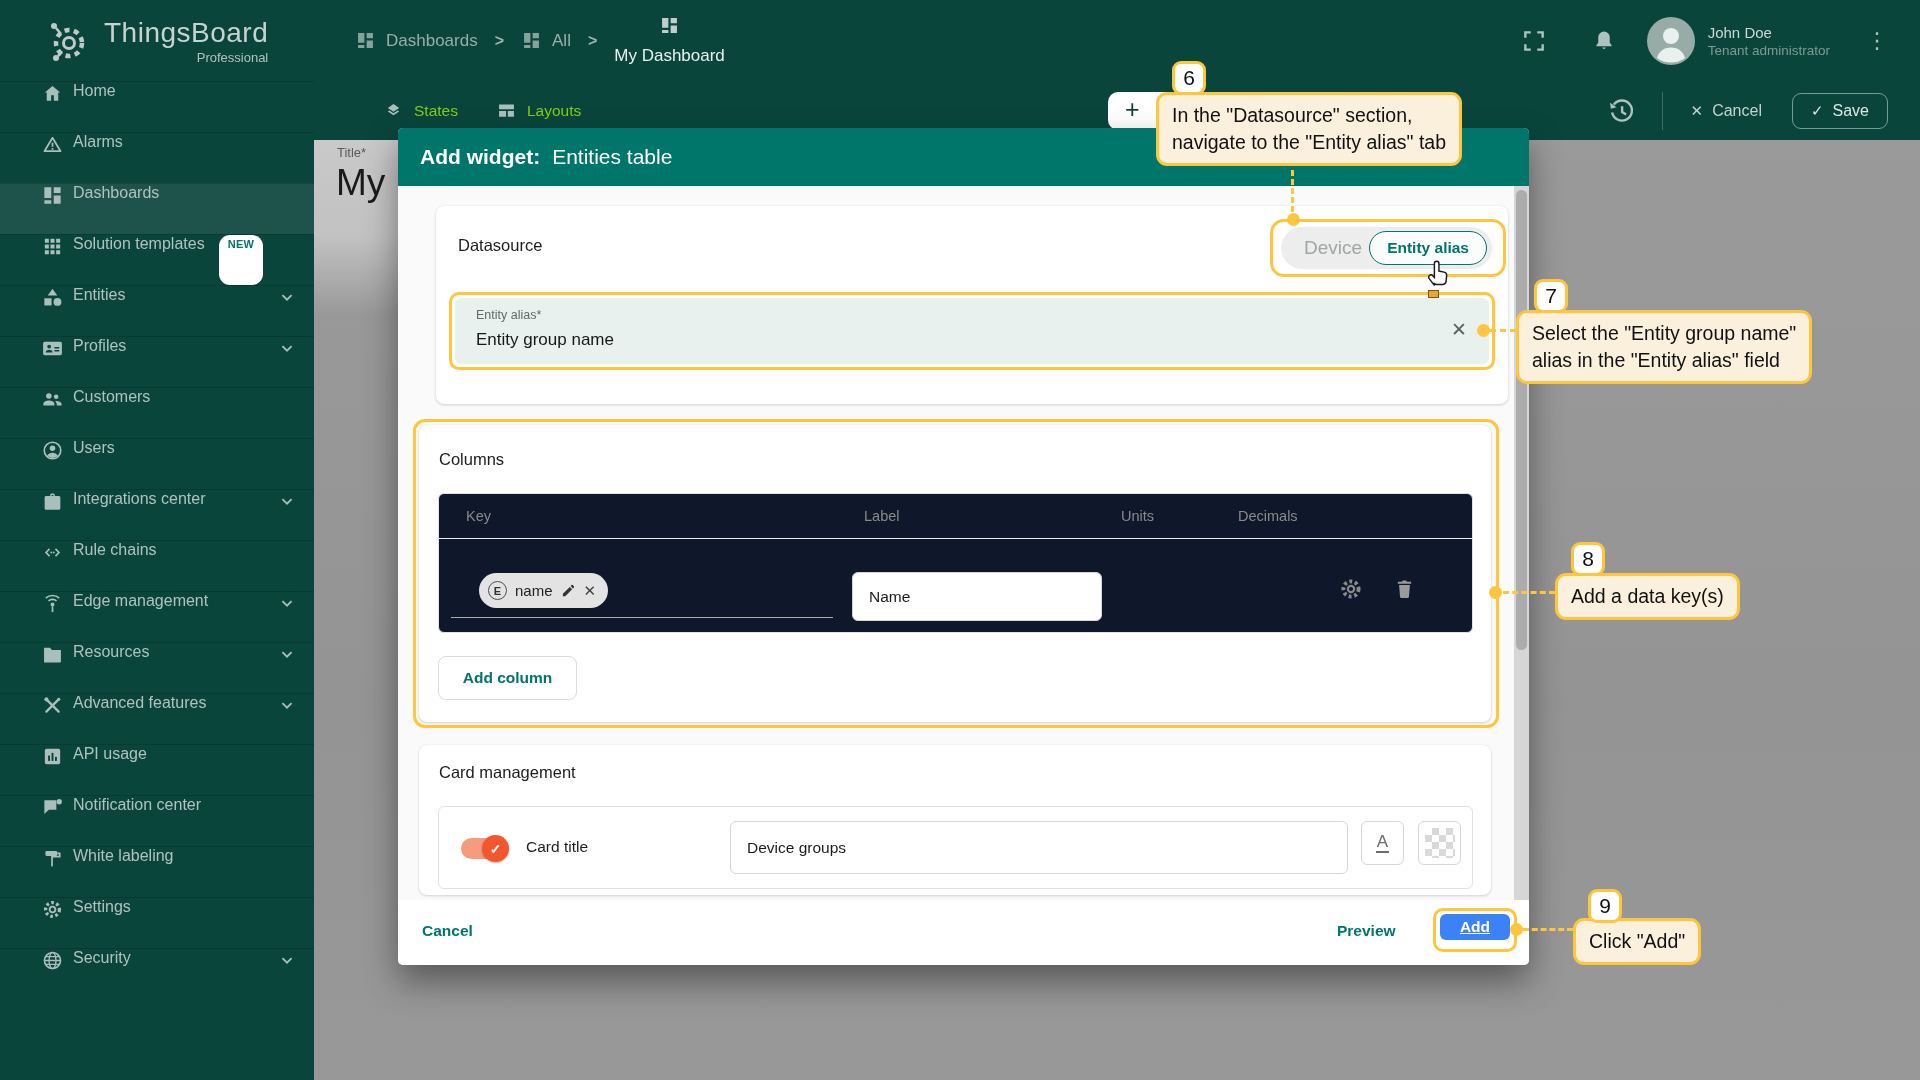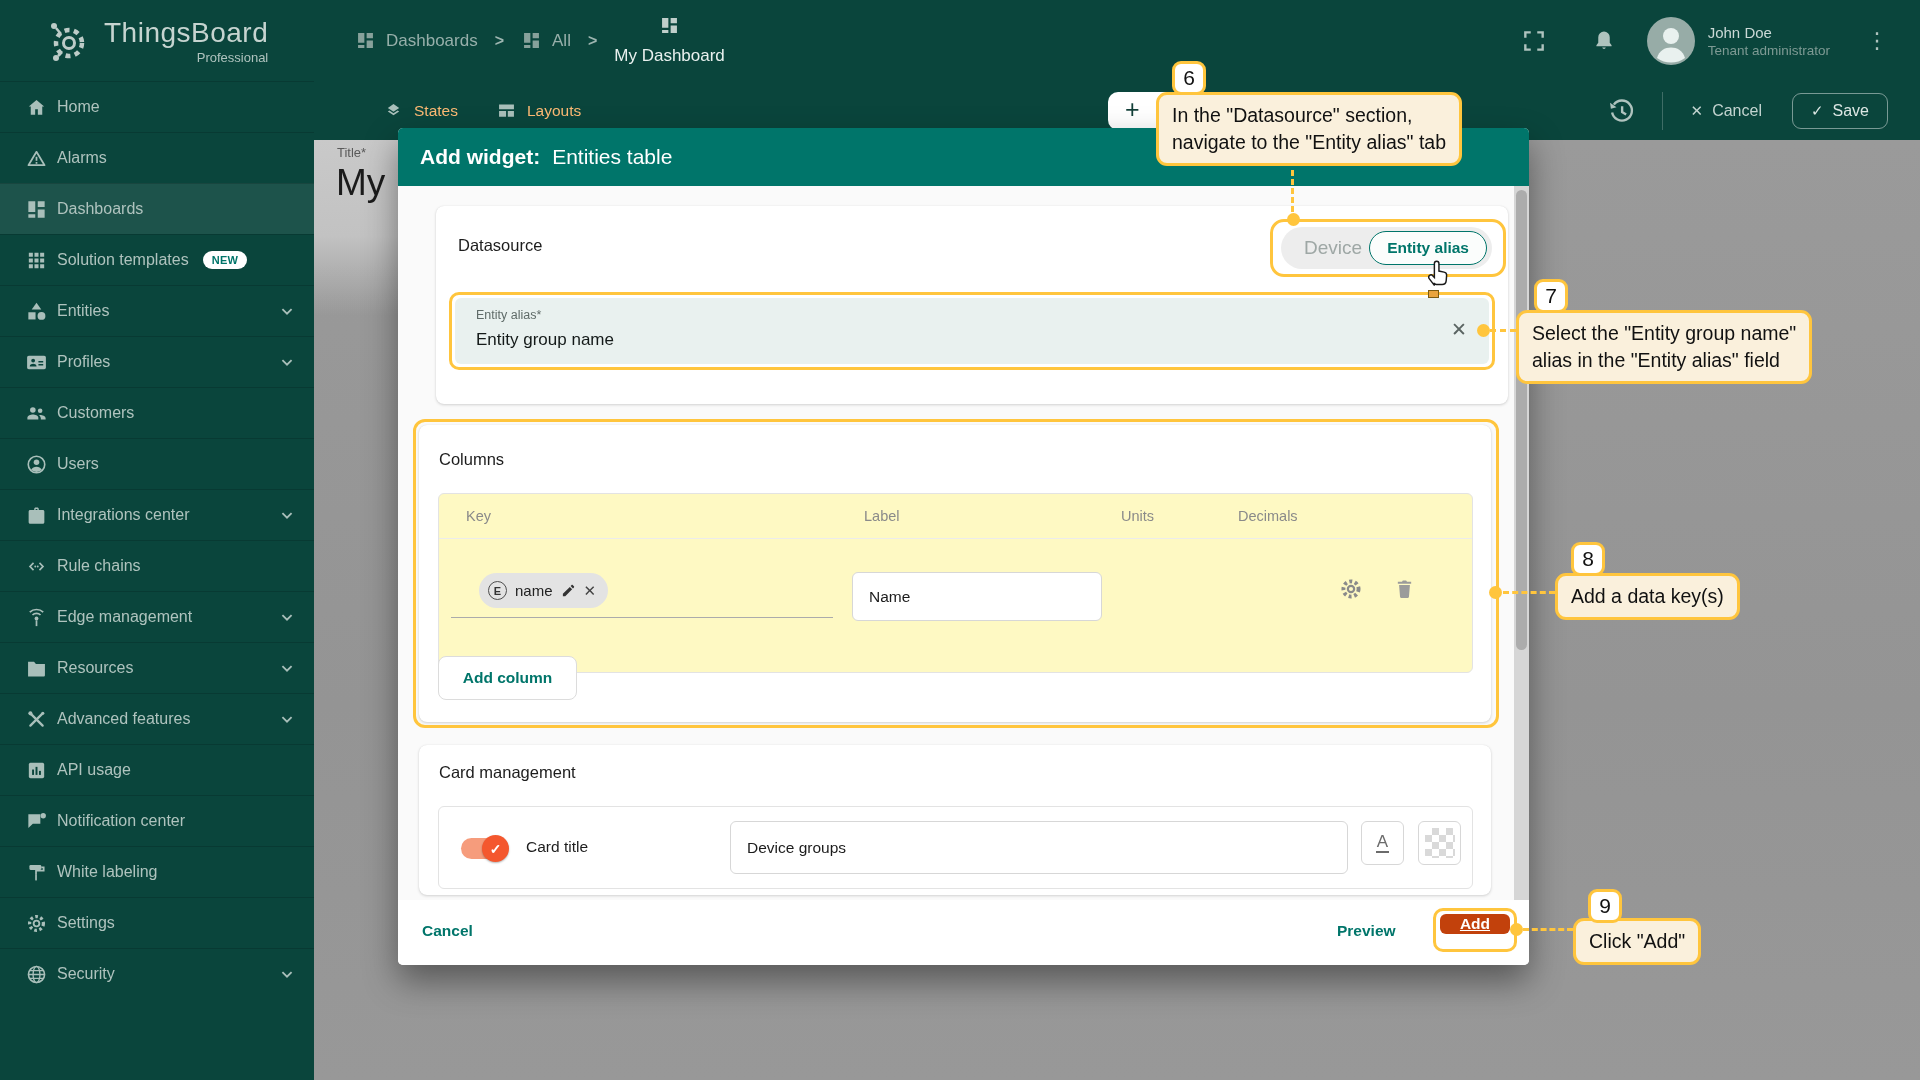--- a/index.html
+++ b/index.html
@@ -8,21 +8,21 @@
 svg { display:block; }
 
 
 .sidebar { position:absolute; left:0; top:0; width:314px; height:1080px; background:#0A453C; z-index:3; }
 .logo-row { height:81px; display:flex; align-items:center; padding-left:42px; }
 .logo-mark { width:52px; height:52px; color:#BCCBC7; margin-right:10px; }
 .logo-text-wrap { display:flex; flex-direction:column; }
 .logo-name { color:#C6D4D0; font-size:28px; letter-spacing:.5px; }
 .logo-edition { color:#AFC3BE; font-size:13px; text-align:right; margin-top:1px; }
 .nav { position:absolute; top:81px; left:0; right:0; }
-.ni { height:51px; display:flex; align-items:center; padding:0 16px 0 25px; border-top:1px solid rgba(0,0,0,0.15); color:#AFC3BE; font-size:16px; cursor:pointer; }
+.ni { height:51px; display:flex; padding:0 16px 0 41px; border-top:1px solid rgba(0,0,0,0.15); color:#AFC3BE; font-size:16px; cursor:pointer; }
 .ni.sel { background:rgba(255,255,255,0.08); }
 .nicon { width:23px; height:23px; margin-right:9px; flex:none; color:#A9BFBA; }
 .nlabel { white-space:nowrap; }
 .badge-new { background:#FFFFFF; color:#00756A; font-size:11px; font-weight:bold; padding:3px 9px; border-radius:11px; margin-left:14px; letter-spacing:.3px; }
 .chev { margin-left:auto; width:22px; height:22px; color:#A9BFBA; }
 
 
 .topbar { position:absolute; left:314px; top:0; width:1606px; height:81px; background:#0A453C; display:flex; align-items:center; z-index:2; }
 .crumbs { display:flex; align-items:center; padding-left:41px; }
 .crumb { display:flex; align-items:center; gap:10px; font-size:17px; color:#97AFAA; cursor:pointer; }
@@ -35,21 +35,21 @@
 .fullscreen-i { margin-right:44px; }
 .bell-i { margin-right:30px; }
 .avatar { width:48px; height:48px; margin-right:13px; cursor:pointer; }
 .userblock { margin-right:36px; cursor:pointer; }
 .uname { color:#CBD9D6; font-size:15px; }
 .urole { color:#7E9A94; font-size:13.5px; margin-top:2px; }
 .kebab { color:#AFC3BE; font-size:22px; letter-spacing:0; line-height:8px; cursor:pointer; width:14px; text-align:center; }
 
 
 .toolbar { position:absolute; left:314px; top:81px; width:1606px; height:59px; background:#0A453C; display:flex; align-items:center; z-index:2; }
-.tab { display:flex; align-items:center; gap:10px; color:#fdba74; font-size:15.5px; font-weight:500; cursor:pointer; }
+.tab { display:flex; align-items:center; gap:10px; color:#84cc16; font-size:15.5px; font-weight:500; cursor:pointer; }
 .tab-states { margin-left:69px; }
 .tab-layouts { margin-left:38px; }
 .tabicon { width:21px; height:21px; color:#A9BFBA; }
 .add-widget-btn { position:absolute; left:794px; top:11px; width:150px; height:38px; background:#FFFFFF; border-radius:10px; color:#123F38; font-size:25px; line-height:34px; padding-left:17px; cursor:pointer; z-index:1; }
 .toolbar-right { margin-left:auto; display:flex; align-items:center; padding-right:32px; }
 .hist-i { width:30px; height:30px; color:#AFC3BE; cursor:pointer; }
 .tdiv { width:1px; height:38px; background:rgba(255,255,255,0.22); margin:0 28px 0 26px; }
 .cancel-top { display:flex; align-items:center; gap:9px; color:#C3D4D0; font-size:16px; cursor:pointer; margin-right:30px; }
 .save-top { display:flex; align-items:center; gap:9px; color:#DCE7E4; font-size:16px; border:1px solid rgba(255,255,255,0.45); border-radius:9px; padding:8px 18px; cursor:pointer; }
 .xglyph,.ckglyph { font-size:15px; }
@@ -81,21 +81,21 @@
 .alias-ring { position:absolute; left:13px; top:86px; width:1046px; height:78px; border:3px solid #FFC53D; border-radius:10px; pointer-events:none; }
 .alias-field { position:absolute; left:19px; top:92px; width:1034px; height:66px; background:#E9F1EF; border-radius:6px; cursor:pointer; }
 .alias-label { position:absolute; left:21px; top:10px; font-size:12.5px; color:#5F6B68; }
 .alias-value { position:absolute; left:21px; top:32px; font-size:17px; color:#141A19; }
 .alias-clear { position:absolute; right:22px; top:20px; font-size:19px; color:#5A6462; cursor:pointer; }
 
 
 .col-ring { position:absolute; left:15px; top:291px; width:1086px; height:309px; border:3px solid #FFC53D; border-radius:12px; pointer-events:none; z-index:5; }
 .col-card { left:21px; top:297px; width:1072px; height:297px; }
 .col-h { position:absolute; left:20px; top:25px; }
-.keytable { position:absolute; left:19px; top:68px; width:1035px; height:180px; border:1px solid #E3E3E3; border-radius:6px; background:#fef9c3; }
+.keytable { position:absolute; left:19px; top:68px; width:1035px; height:140px; border:1px solid #E3E3E3; border-radius:6px; background:#0f172a; }
 .kt-head { position:absolute; top:0; left:0; right:0; height:45px; border-bottom:1px solid #ECECEC; }
 .kt-hcell { position:absolute; top:14px; font-size:14.5px; color:#8A8A8A; }
 .kt-h-key { left:27px; } .kt-h-label { left:425px; } .kt-h-units { left:682px; } .kt-h-dec { left:799px; }
 .key-chip { position:absolute; left:40px; top:79px; height:35px; border-radius:17.5px; background:#E3E3E3; display:flex; align-items:center; padding:0 12px 0 9px; gap:8px; cursor:pointer; }
 .chip-e { width:19px; height:19px; border:1.5px solid #4E4E4E; border-radius:50%; color:#333; font-size:11px; font-weight:bold; display:flex; align-items:center; justify-content:center; }
 .chip-txt { font-size:15px; color:#222; }
 .chip-edit { width:15px; height:15px; color:#333; cursor:pointer; }
 .chip-x { font-size:15px; color:#444; cursor:pointer; }
 .key-underline { position:absolute; left:12px; top:123px; width:382px; height:1px; background:#ABABAB; }
 .label-input { position:absolute; left:413px; top:78px; width:250px; height:49px; border:1px solid #D7D7D7; border-radius:6px; font-family:"Liberation Sans",sans-serif; font-size:15.5px; color:#1C1C1C; padding:0 16px; background:#FFF; }
@@ -116,21 +116,21 @@
 .btn-font { left:922px; }
 .btn-font span { font-size:17px; color:#6B6B6B; border-bottom:2px solid #6B6B6B; line-height:1.05; padding:0 1px; }
 .btn-color { left:979px; }
 .checker { width:30px; height:30px; border-radius:3px; background:conic-gradient(#D9D9D9 25%, #FFF 0 50%, #D9D9D9 0 75%, #FFF 0) 0 0/14px 14px; }
 
 
 .modal-footer { position:absolute; left:0; top:772px; width:1131px; height:65px; background:#FFF; border-radius:0 0 5px 5px; }
 .foot-cancel { position:absolute; left:24px; top:22px; font-size:15.5px; font-weight:bold; color:#00756A; cursor:pointer; }
 .foot-preview { position:absolute; left:939px; top:22px; font-size:15.5px; font-weight:bold; color:#00756A; cursor:pointer; }
 .add-ring { position:absolute; left:1035px; top:8px; width:84px; height:44px; border:3px solid #FFC53D; border-radius:10px; pointer-events:none; }
-.add-btn { position:absolute; left:1042px; top:14px; width:70px; height:20px; background:#c2410c; border-radius:6px; color:#FFF; font-size:15.5px; font-weight:bold; display:flex; align-items:center; justify-content:center; cursor:pointer;text-decoration:underline; }
+.add-btn { position:absolute; left:1042px; top:14px; width:70px; height:26px; background:#3b82f6; border-radius:6px; color:#FFF; font-size:15.5px; font-weight:bold; display:flex; align-items:center; justify-content:center; cursor:pointer;text-decoration:underline; }
 
 
 .ann { position:absolute; z-index:10; }
 .ann-badge { width:34px; height:34px; background:#FFF; border:3px solid #FFC53D; border-radius:9px; color:#111; font-size:21px; display:flex; align-items:center; justify-content:center; z-index:11; }
 .ann-box { background:#FAF0DC; border:3px solid #FFC53D; border-radius:11px; color:#111; font-size:19.5px; line-height:1.38; padding:7px 13px; white-space:nowrap; }
 .ann-dot { width:13px; height:13px; border-radius:50%; background:#FFC53D; }
 .dash-h { height:0; border-top:3px dashed #FFC53D; }
 .dash-v { width:0; border-left:3px dashed #FFC53D; }
 </style>
 </head>

